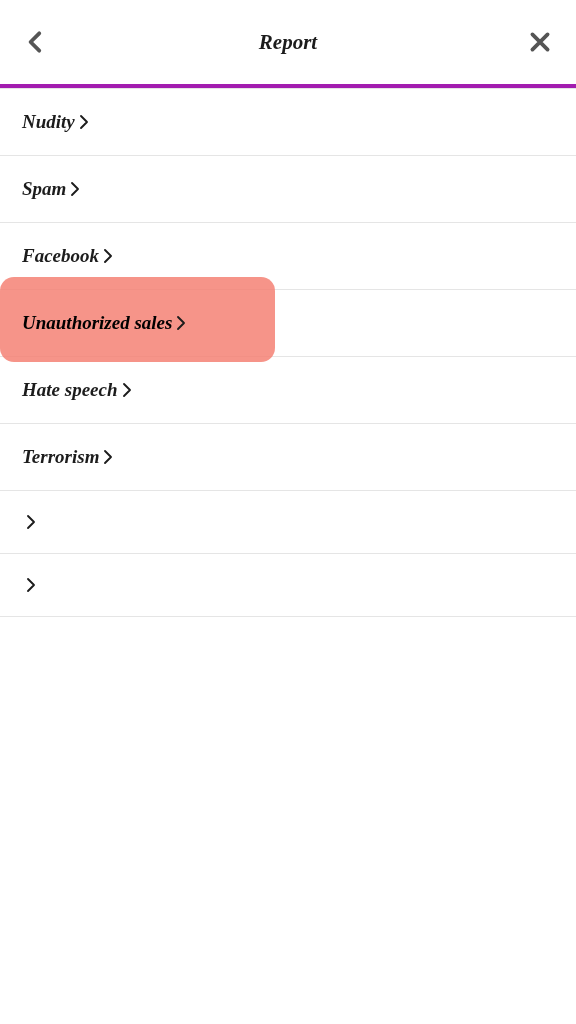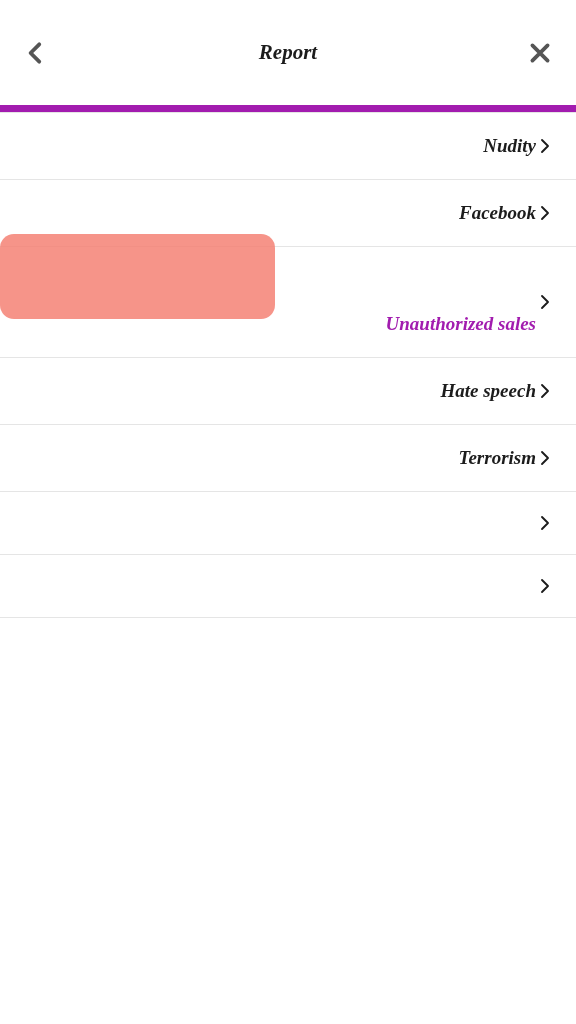--- a/index.html
+++ b/index.html
@@ -13,22 +13,22 @@
       background: #ffffff;
       width: 576px;
       height: 1024px;
       overflow: hidden;
     }
     .header {
       display: flex;
       align-items: center;
       justify-content: space-between;
       padding: 16px 22px;
-      border-bottom: 7px solid #a21caf;
-      height: 112px;
+      border-bottom: 4px solid #a21caf;
+      height: 88px;
       gap: 28px;
     }
     .back-icon, .close-icon {
       width: 28px;
       height: 28px;
       display: flex;
       align-items: center;
       justify-content: center;
       cursor: pointer;
     }
@@ -53,21 +53,21 @@
       font-size: 18px;
       color: #8a8a8a;
       line-height: 1.4;
     }
     .problem-list {
       list-style: none;
     }
     .problem-item {
       display: flex;
       align-items: center;
-      justify-content: flex-end;
+      justify-content: flex-start;
       padding: 22px 22px;
       border-bottom: 1px solid #e5e5e5;
       cursor: pointer;
       position: relative;
     }
     .problem-item:first-child {
       border-top: 1px solid #e5e5e5;
     }
     .problem-label {
       font-size: 19px;
@@ -90,22 +90,21 @@
       opacity: 0.82;
       z-index: 0;
       pointer-events: none;
     }
     .problem-item .problem-label,
     .problem-item .chevron-right {
       position: relative;
       z-index: 1;
     }
     .highlighted .problem-label {
-      color: #a21caf;
-      margin-top: 44px;
+      color: #000000;
     }
   </style>
 </head>
 <body>
 
 <div class="header">
   <div class="back-icon">
     <svg viewBox="0 0 24 24" width="26" height="26">
       <path d="M15 4 L7 12 L15 20" stroke="#555" stroke-width="3.5" fill="none" stroke-linecap="round" stroke-linejoin="round"></path>
     </svg>
@@ -116,20 +115,26 @@
       <path d="M5 5 L19 19 M19 5 L5 19" stroke="#555" stroke-width="3.5" fill="none" stroke-linecap="round"></path>
     </svg>
   </div>
 </div>
 
 <div class="content">
 
   <ul class="problem-list">
       <li class="problem-item">
         <span class="problem-label">Nudity</span>
+        <svg viewBox="0 0 24 24" class="chevron-right">
+          <path d="M8 4 L16 12 L8 20" stroke="#1c1c1c" stroke-width="2.5" fill="none" stroke-linecap="round" stroke-linejoin="round"></path>
+        </svg>
+      </li>
+      <li class="problem-item">
+        <span class="problem-label">Spam</span>
         <svg viewBox="0 0 24 24" class="chevron-right">
           <path d="M8 4 L16 12 L8 20" stroke="#1c1c1c" stroke-width="2.5" fill="none" stroke-linecap="round" stroke-linejoin="round"></path>
         </svg>
       </li>
       <li class="problem-item">
         <span class="problem-label">Facebook</span>
         <svg viewBox="0 0 24 24" class="chevron-right">
           <path d="M8 4 L16 12 L8 20" stroke="#1c1c1c" stroke-width="2.5" fill="none" stroke-linecap="round" stroke-linejoin="round"></path>
         </svg>
       </li>

